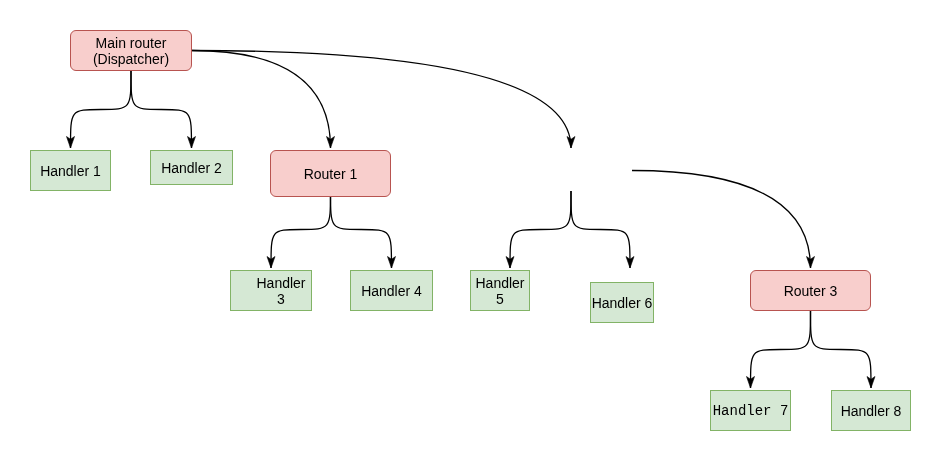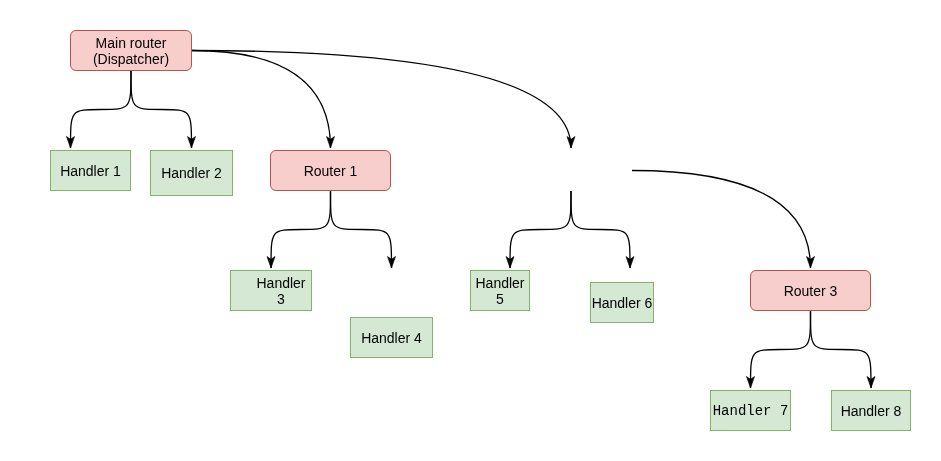--- a/index.html
+++ b/index.html
@@ -45,23 +45,23 @@
         <path class="edge" d="M 571 191 C 571 229.5 571 229.5 540.5 229.5 C 510 229.5 510 229.5 510 268" marker-end="url(#arrow)"></path>
         <path class="edge" d="M 571 191 C 571 229.5 571 229.5 600.5 229.5 C 630 229.5 630 229.5 630 268" marker-end="url(#arrow)"></path>
         <path class="edge" d="M 632 170.5 Q 810.5 170.5 810.5 268" marker-end="url(#arrow)"></path>
         <path class="edge" d="M 810.5 311 C 810.5 349.5 810.5 349.5 780.5 349.5 C 750.5 349.5 750.5 349.5 750.5 388" marker-end="url(#arrow)"></path>
         <path class="edge" d="M 810.5 311 C 810.5 349.5 810.5 349.5 840.75 349.5 C 871 349.5 871 349.5 871 388" marker-end="url(#arrow)"></path>
       </g>
   </svg>
 
   <div class="node router" style="left: 70px; top: 30px; width: 122px; height: 41px;">Main router
 (Dispatcher)</div>
-  <div class="node handler" style="left: 30px; top: 150px; width: 81px; height: 41px; margin-left: 20px;">Handler 1</div>
-  <div class="node handler" style="left: 150px; top: 150px; width: 83px; height: 46px;">Handler 2</div>
-  <div class="node router" style="left: 270px; top: 150px; width: 121px; height: 41px;">Router 1</div>
+  <div class="node handler" style="left: 30px; top: 150px; width: 81px; height: 41px;">Handler 1</div>
+  <div class="node handler" style="left: 150px; top: 150px; width: 83px; height: 35px;">Handler 2</div>
+  <div class="node router" style="left: 270px; top: 150px; width: 121px; height: 47px;">Router 1</div>
   <div class="node handler" style="left: 230px; top: 270px; width: 82px; height: 41px; padding-left: 20px;">Handler 3</div>
-  <div class="node handler" style="left: 350px; top: 270px; width: 83px; height: 41px; margin-top: 47px;">Handler 4</div>
+  <div class="node handler" style="left: 350px; top: 270px; width: 83px; height: 41px;">Handler 4</div>
   <div class="node handler" style="left: 470px; top: 270px; width: 60px; height: 41px;">Handler 5</div>
   <div class="node handler" style="left: 590px; top: 270px; width: 64px; height: 41px; margin-top: 12px;">Handler 6</div>
   <div class="node router" style="left: 750px; top: 270px; width: 121px; height: 41px;">Router 3</div>
   <div class="node handler" style="left: 710px; top: 390px; width: 81px; height: 41px; font-family: Liberation Mono, monospace;">Handler 7</div>
   <div class="node handler" style="left: 831px; top: 390px; width: 80px; height: 41px;">Handler 8</div>
 </div>
 
 </body></html>

